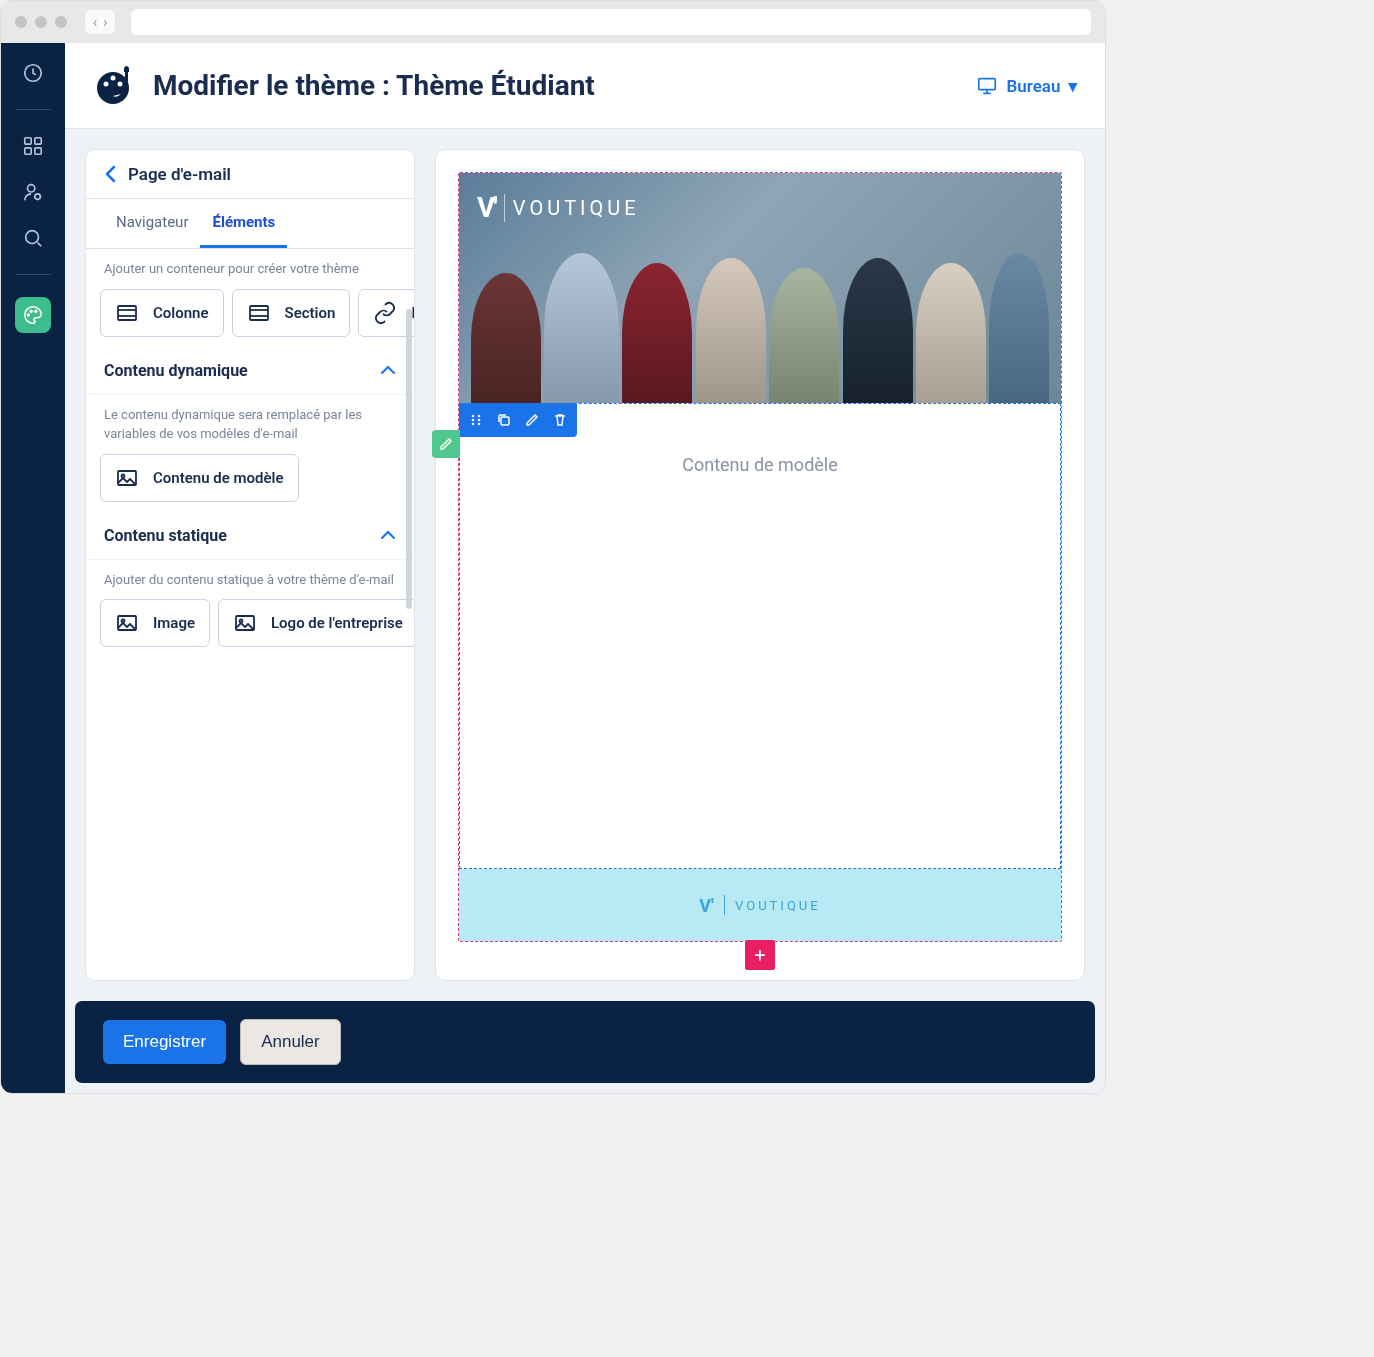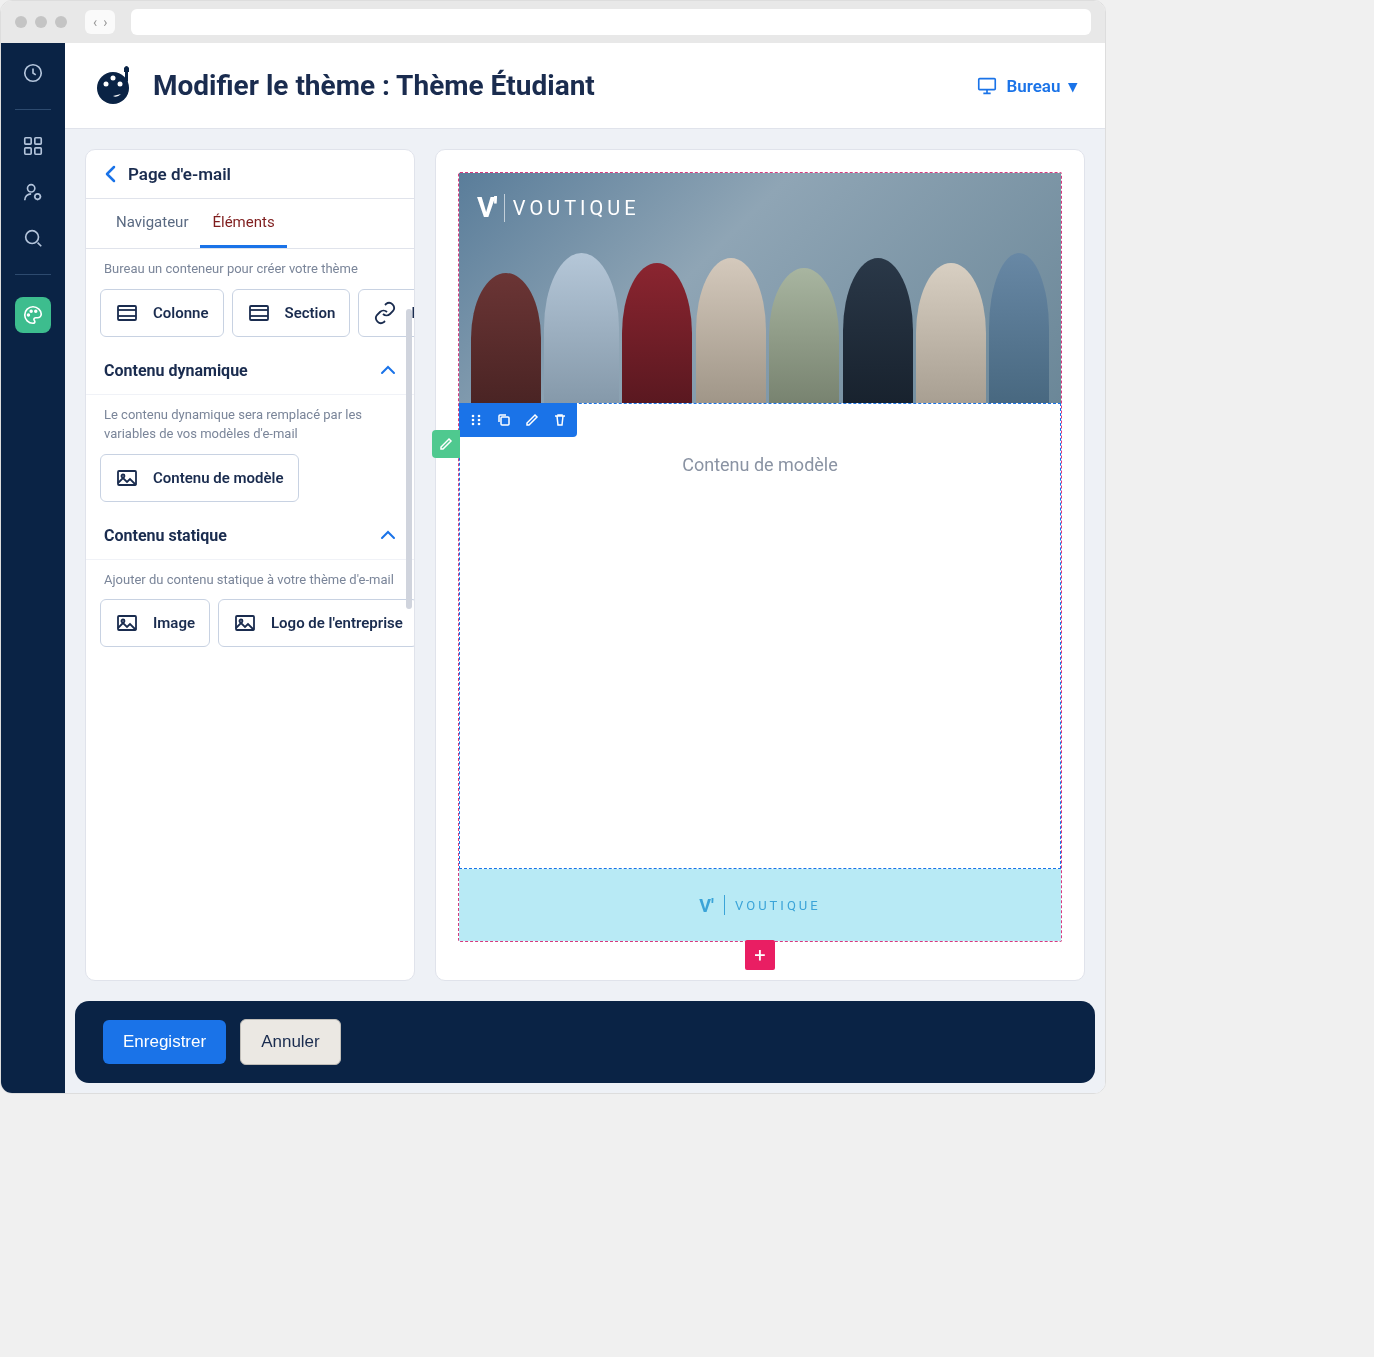--- a/index.html
+++ b/index.html
@@ -29,21 +29,21 @@
 .device-selector { display:flex; align-items:center; gap:8px; color:#1a73e8; font-weight:600; font-size:17px; cursor:pointer;}
 
 .content-area { flex:1; display:flex; padding:20px; gap:20px; overflow:hidden;}
 
 .left-panel { width:330px; background:#fff; border-radius:10px; display:flex; flex-direction:column; overflow:hidden; border:1px solid #e0e3eb; position:relative;}
 .panel-header { display:flex; align-items:center; gap:10px; padding:14px 18px; border-bottom:1px solid #e0e3eb;}
 .back-chevron { color:#1a73e8; font-size:20px; cursor:pointer; font-weight:bold;}
 .panel-title { font-size:17px; font-weight:600; color:#1a2c4f;}
 .tabs { display:flex; padding:0 18px; border-bottom:1px solid #e0e3eb;}
 .tab { padding:14px 12px; font-size:15px; color:#5a6a82; cursor:pointer; border-bottom:3px solid transparent;}
-.tab.active { color:#7f1d1d; font-weight:400; border-bottom-color:#1a73e8;}
+.tab.active { color:#1d4ed8; font-weight:700; border-bottom-color:#1a73e8;}
 .scroll-area { flex:1; overflow-y:auto; padding-bottom:10px; position:relative;}
 .scroll-thumb { position:absolute; right:2px; top:60px; width:6px; height:300px; background:#d0d4dd; border-radius:3px;}
 
 .section-header { display:flex; justify-content:space-between; align-items:center; padding:14px 18px; cursor:pointer; border-bottom:1px solid #f0f2f7;}
 .section-title { font-size:16px; font-weight:700; color:#1a2c4f;}
 .chevron-up { color:#1a73e8; font-size:14px;}
 .section-desc { padding:10px 18px 4px; font-size:13px; color:#7a8599; line-height:1.5;}
 .element-list { padding:6px 14px 10px; display:flex; flex-direction:row; gap:8px;}
 .element-item { border:1px solid #c8d2e2; border-radius:6px; padding:11px 14px; display:flex; align-items:center; gap:14px; cursor:pointer; background:#fff;}
 .element-icon { width:24px; height:24px; flex-shrink:0; display:flex; align-items:center; justify-content:center; color:#1a2c4f;}
@@ -65,21 +65,21 @@
 .edit-tab { position:absolute; left:-28px; top:26px; width:28px; height:28px; background:#4fc98f; border-radius:4px 0 0 4px; display:flex; align-items:center; justify-content:center; color:#fff; cursor:pointer;}
 .placeholder-text { position:absolute; top:50px; left:0; right:0; text-align:center; color:#8a93a3; font-size:18px;}
 
 .footer-block { height:72px; background:#b8eaf5; display:flex; align-items:center; justify-content:center; gap:10px;}
 .footer-logo { color:#3ba4d8; font-size:18px; font-weight:700;}
 .footer-divider { width:1px; height:20px; background:#3ba4d8;}
 .footer-brand { color:#3ba4d8; font-size:13px; letter-spacing:3px;}
 
 .add-btn { position:absolute; bottom:10px; left:50%; transform:translateX(-50%); width:30px; height:30px; background:#e91e63; color:#fff; display:flex; align-items:center; justify-content:center; font-size:20px; cursor:pointer; border-radius:2px;}
 
-.bottom-bar { height:82px; background:#0a2345; margin:0 10px 10px; border-radius:14px; display:flex; align-items:center; padding:0 28px; gap:14px;}
+.bottom-bar { height:82px; background:#0a2345; margin:0 10px 10px; border-radius:7px; display:flex; align-items:center; padding:0 28px; gap:14px;}
 .btn { padding:12px 20px; font-size:17px; font-weight:500; border:none; border-radius:6px; cursor:pointer;}
 .btn-primary { background:#1a73e8; color:#fff;}
 .btn-secondary { background:#ebe8e3; color:#1a2c4f; border:1px solid #c0bdb8;}
 
 svg { display:block; }
 </style>
 </head>
 <body>
 
 <div class="browser-frame">
@@ -174,21 +174,21 @@
             </span>
             <span class="panel-title">Page d'e-mail</span>
           </div>
           <div class="tabs">
             <div class="tab">Navigateur</div>
             <div class="tab active">Éléments</div>
           </div>
           <div class="scroll-area">
             <div class="scroll-thumb"></div>
 
-            <div class="section-desc">Bureau un conteneur pour créer votre thème</div>
+            <div class="section-desc">Ajouter un conteneur pour créer votre thème</div>
             <div class="element-list">
               <div class="element-item">
                 <span class="element-icon">
                     <svg width="24" height="24" viewBox="0 0 24 24" fill="none" stroke="#1a2c4f" stroke-width="1.8">
                       <rect x="3" y="5" width="18" height="14" rx="1"></rect>
                       <line x1="3" y1="9" x2="21" y2="9"></line>
                       <line x1="3" y1="15" x2="21" y2="15"></line>
                     </svg>
                   </span>
                 <span class="element-label">Colonne</span>

